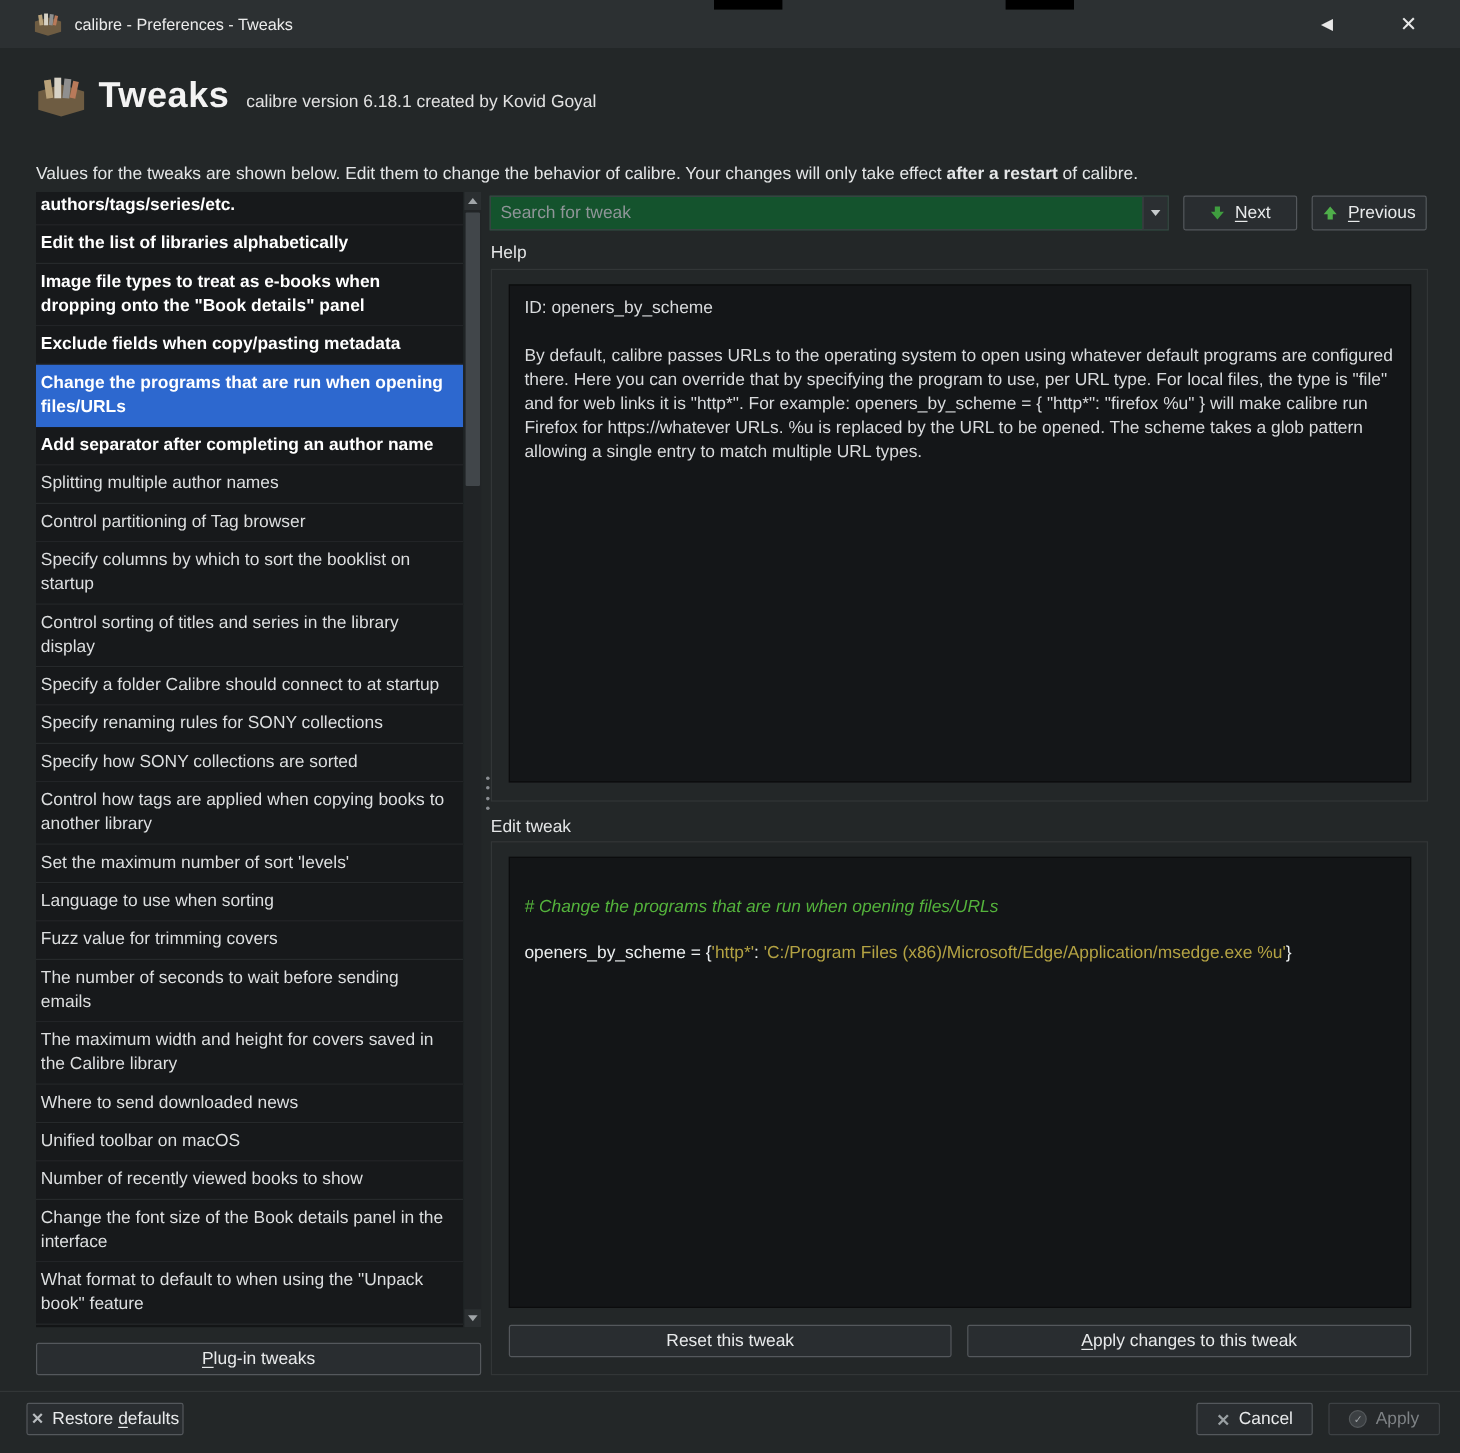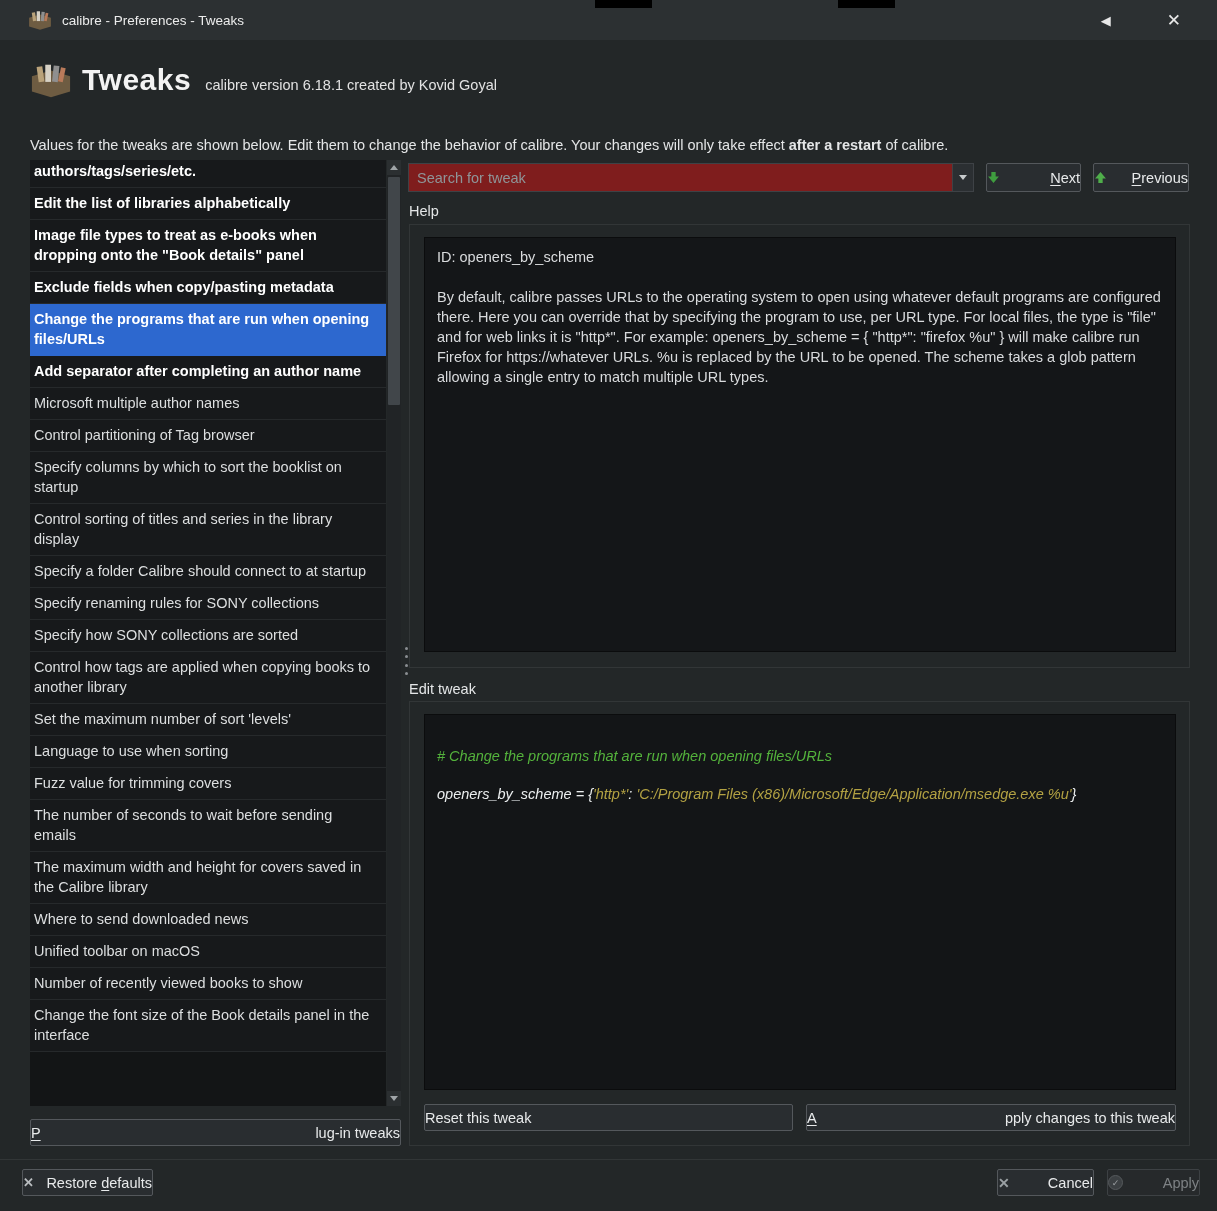--- a/index.html
+++ b/index.html
@@ -47,27 +47,27 @@
             display:flex; align-items:center; justify-content:center; }
   .sb-up { top:0; } .sb-down { bottom:0; }
   .sb-up::after { content:""; border-left:4px solid transparent; border-right:4px solid transparent;
                   border-bottom:5px solid #a0a5a8; }
   .sb-down::after { content:""; border-left:4px solid transparent; border-right:4px solid transparent;
                     border-top:5px solid #a0a5a8; }
   .sb-thumb { position:absolute; left:1px; width:12px; top:17px; height:228px; background:#41464a; border-radius:1px; }
 
   
   .btn { background:#292d30; border:1px solid #54585c; border-radius:2px; color:#e8eaeb;
-         font-size:14.5px; display:flex; align-items:center; justify-content:space-between; cursor:default; }
+         font-size:14.5px; display:flex; align-items:center; justify-content:center; cursor:default; }
   .btn u { text-underline-offset:2px; }
   .plugin-btn { position:absolute; left:30px; top:1119px; width:371px; height:27px; }
 
   
   .search-input-wrap { position:absolute; left:408px; top:163px; width:566px; height:29px;
-                       background:#7f1d1d; border:1px solid #3e4246; display:flex; align-items:center; }
+                       background:#14532d; border:1px solid #3e4246; display:flex; align-items:center; }
   .search-input { flex:1; background:transparent; border:none; outline:none; color:#e8e8e8;
                   padding:0 8px; font:inherit; min-width:0; }
   .search-input::placeholder { color:#8f9598; opacity:1; }
   .search-dropdown { width:21px; align-self:stretch; border-left:1px solid #3e4246; background:#2b2f32;
                      display:flex; align-items:center; justify-content:center; }
   .search-dropdown::after { content:""; border-left:4px solid transparent; border-right:4px solid transparent;
                             border-top:5px solid #c7cbcd; }
   .next-btn { position:absolute; left:986px; top:163px; width:95px; height:29px; gap:8px; }
   .prev-btn { position:absolute; left:1093px; top:163px; width:96px; height:29px; gap:8px; }
   .nav-arrow { width:13px; height:13px; flex:none; }
@@ -85,21 +85,21 @@
   
   .splitter { position:absolute; left:402px; top:647px; width:8px; height:28px;
               display:flex; flex-direction:column; align-items:center; justify-content:space-between; }
   .splitter i { width:3px; height:3px; border-radius:50%; background:#8a8e92; }
 
   
   .edit-label { left:409px; top:681px; }
   .edit-frame { left:409px; top:701px; width:781px; height:445px; }
   .edit-box { top:714px; height:376px; background:#131517; color:#eceff0; }
   .code-comment { color:var(--comment); font-style:italic;margin-top:22px; }
-  .code-line { margin-top:18px; color:#eceff0;font-style:italic; }
+  .code-line { margin-top:18px; color:#eceff0; }
   .code-str { color:var(--string); }
   .reset-btn { position:absolute; left:424px; top:1104px; width:369px; height:27px; }
   .apply-tweak-btn { position:absolute; left:806px; top:1104px; width:370px; height:27px; }
 
   
   .footer-sep { position:absolute; left:0; top:1159px; width:100%; height:1px; background:rgba(255,255,255,0.07); }
   .restore-btn { position:absolute; left:22px; top:1169px; width:131px; height:27px; gap:7px; }
   .cancel-btn { position:absolute; left:997px; top:1169px; width:97px; height:27px; gap:7px; }
   .apply-btn { position:absolute; left:1107px; top:1169px; width:93px; height:27px; gap:7px;
                color:#7e8285; border-color:#3d4144; background:#26292b; }
@@ -158,21 +158,21 @@
       <div class="tweak-row bold">
     <span>Exclude fields when copy/pasting metadata</span>
   </div>
       <div class="tweak-row bold selected">
     <span>Change the programs that are run when opening files/URLs</span>
   </div>
       <div class="tweak-row bold">
     <span>Add separator after completing an author name</span>
   </div>
       <div class="tweak-row">
-    <span>Microsoft multiple author names</span>
+    <span>Splitting multiple author names</span>
   </div>
       <div class="tweak-row">
     <span>Control partitioning of Tag browser</span>
   </div>
       <div class="tweak-row">
     <span>Specify columns by which to sort the booklist on startup</span>
   </div>
       <div class="tweak-row">
     <span>Control sorting of titles and series in the library display</span>
   </div>
@@ -207,20 +207,23 @@
     <span>Where to send downloaded news</span>
   </div>
       <div class="tweak-row">
     <span>Unified toolbar on macOS</span>
   </div>
       <div class="tweak-row">
     <span>Number of recently viewed books to show</span>
   </div>
       <div class="tweak-row">
     <span>Change the font size of the Book details panel in the interface</span>
+  </div>
+      <div class="tweak-row">
+    <span>What format to default to when using the "Unpack book" feature</span>
   </div>
     </div>
 
   <div class="list-scrollbar">
     <div class="sb-btn sb-up"></div>
     <div class="sb-thumb"></div>
     <div class="sb-btn sb-down"></div>
   </div>
 
   <button class="btn plugin-btn"><u>P</u>lug-in tweaks</button>

